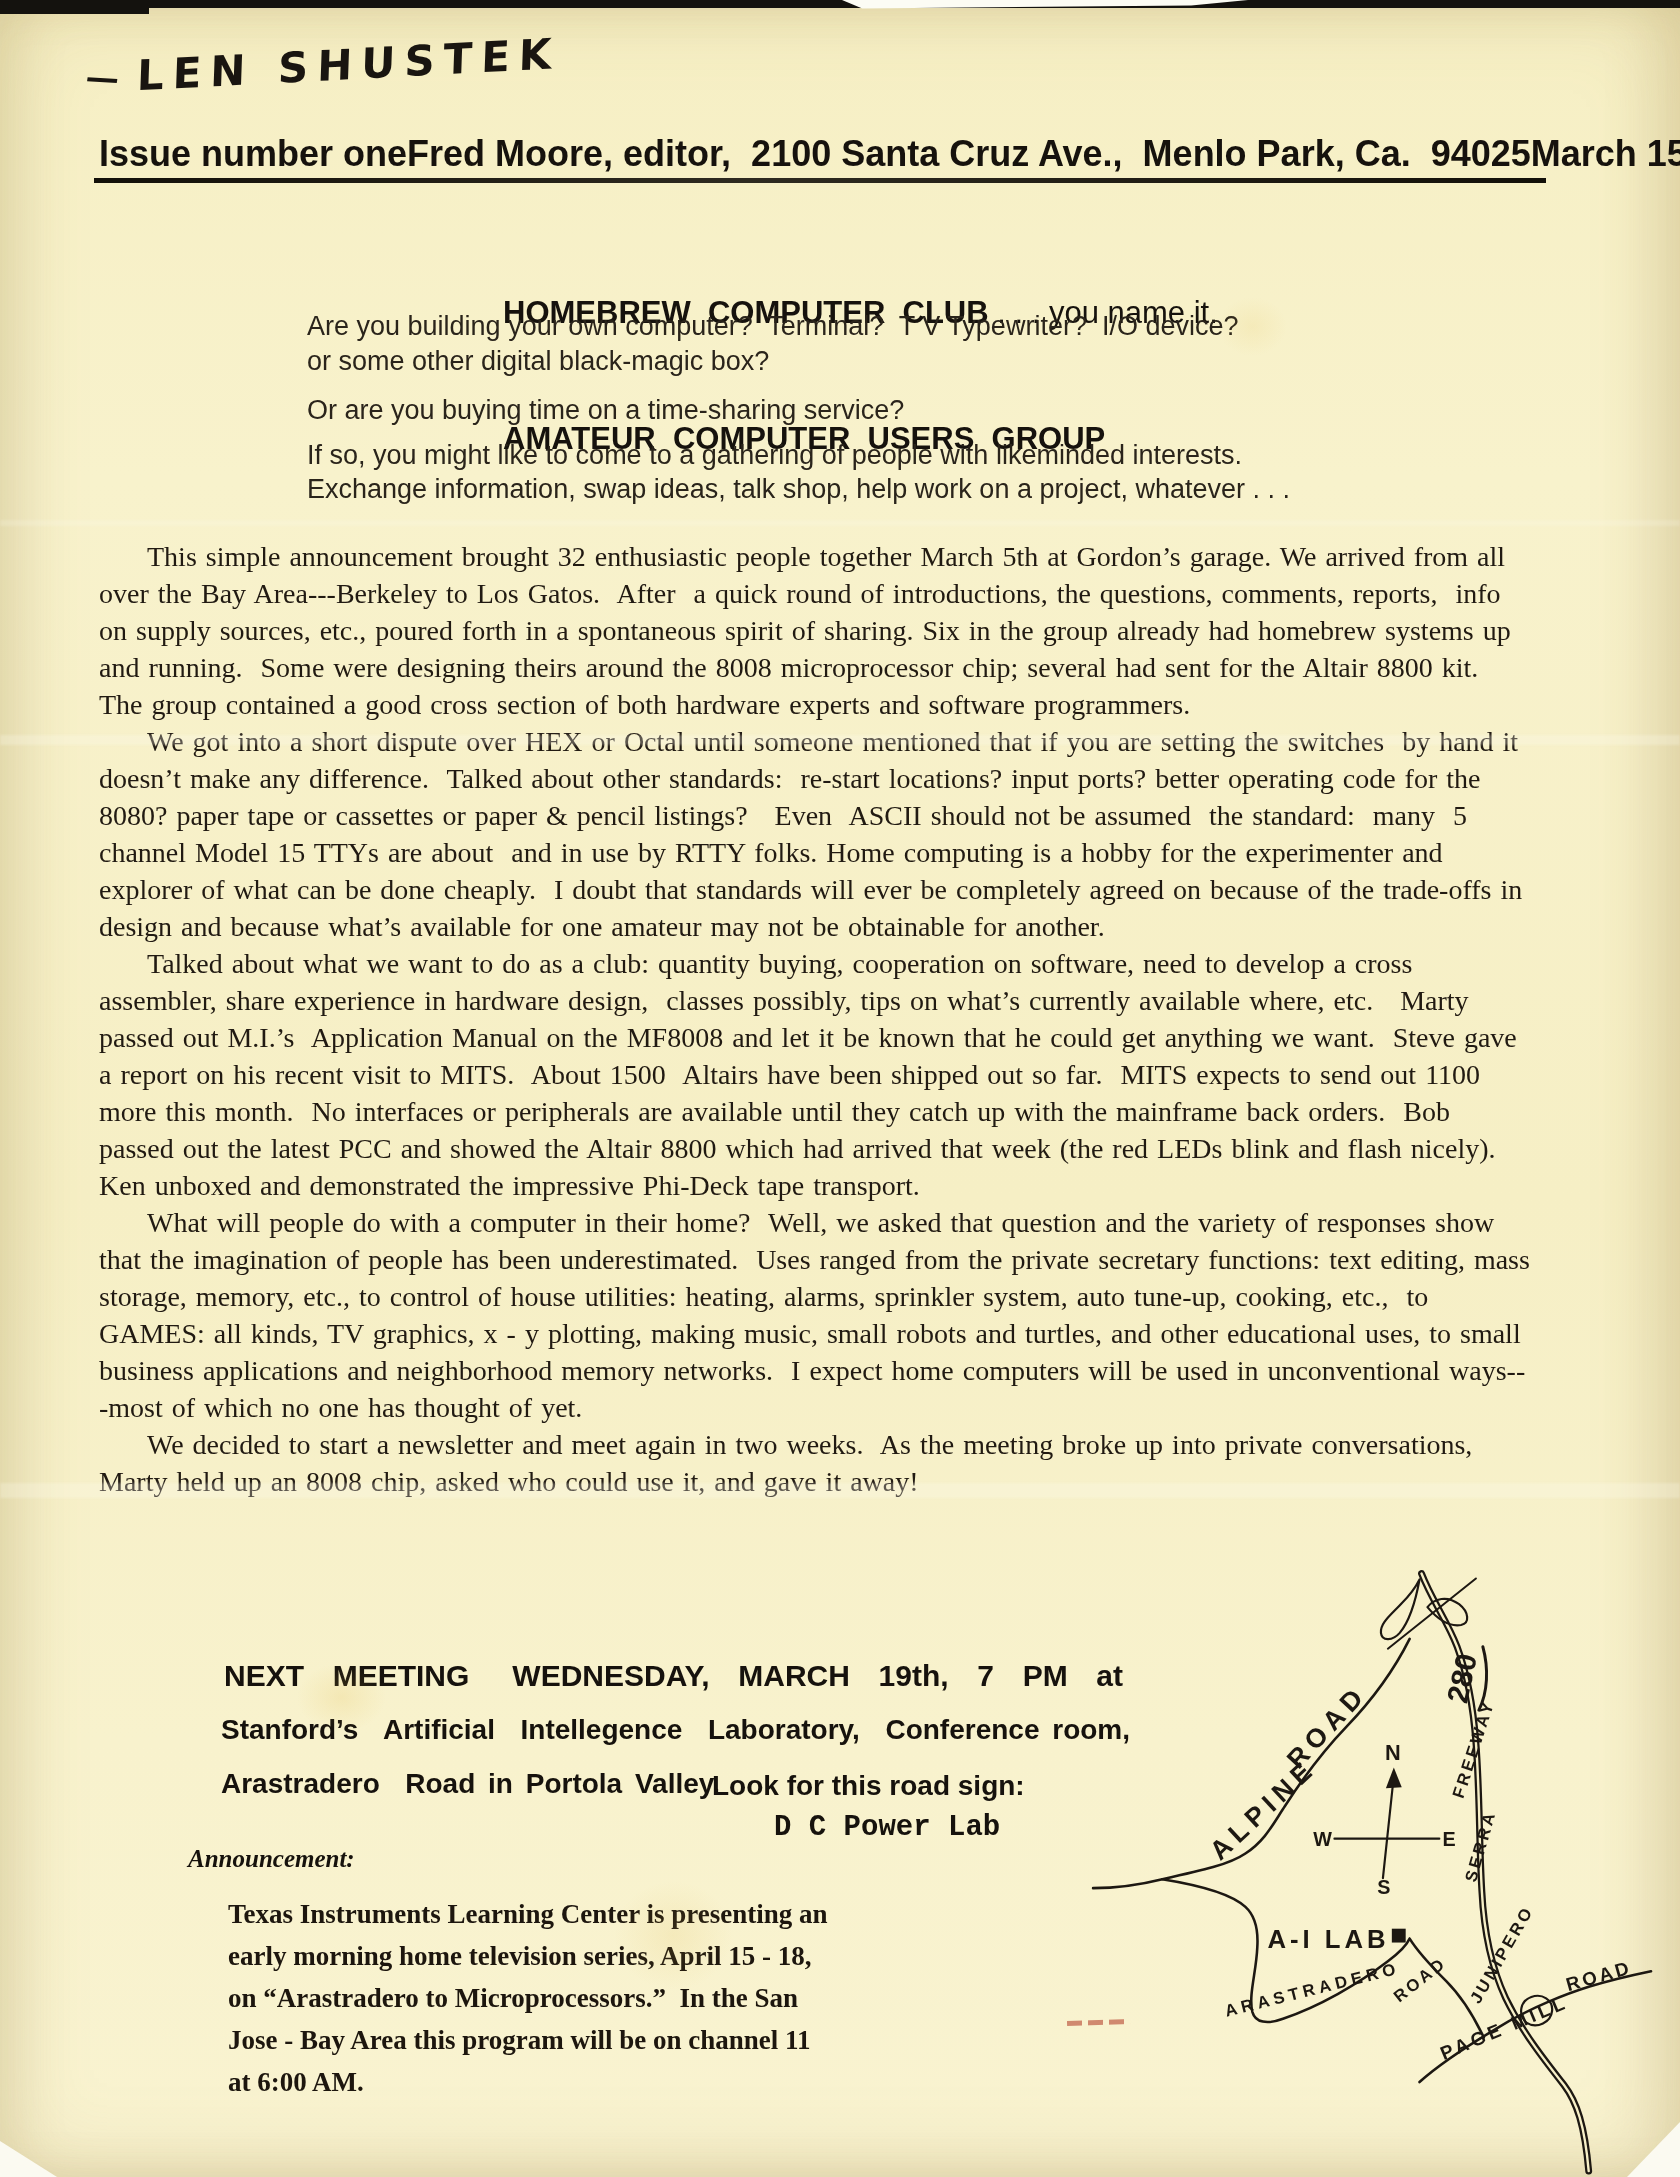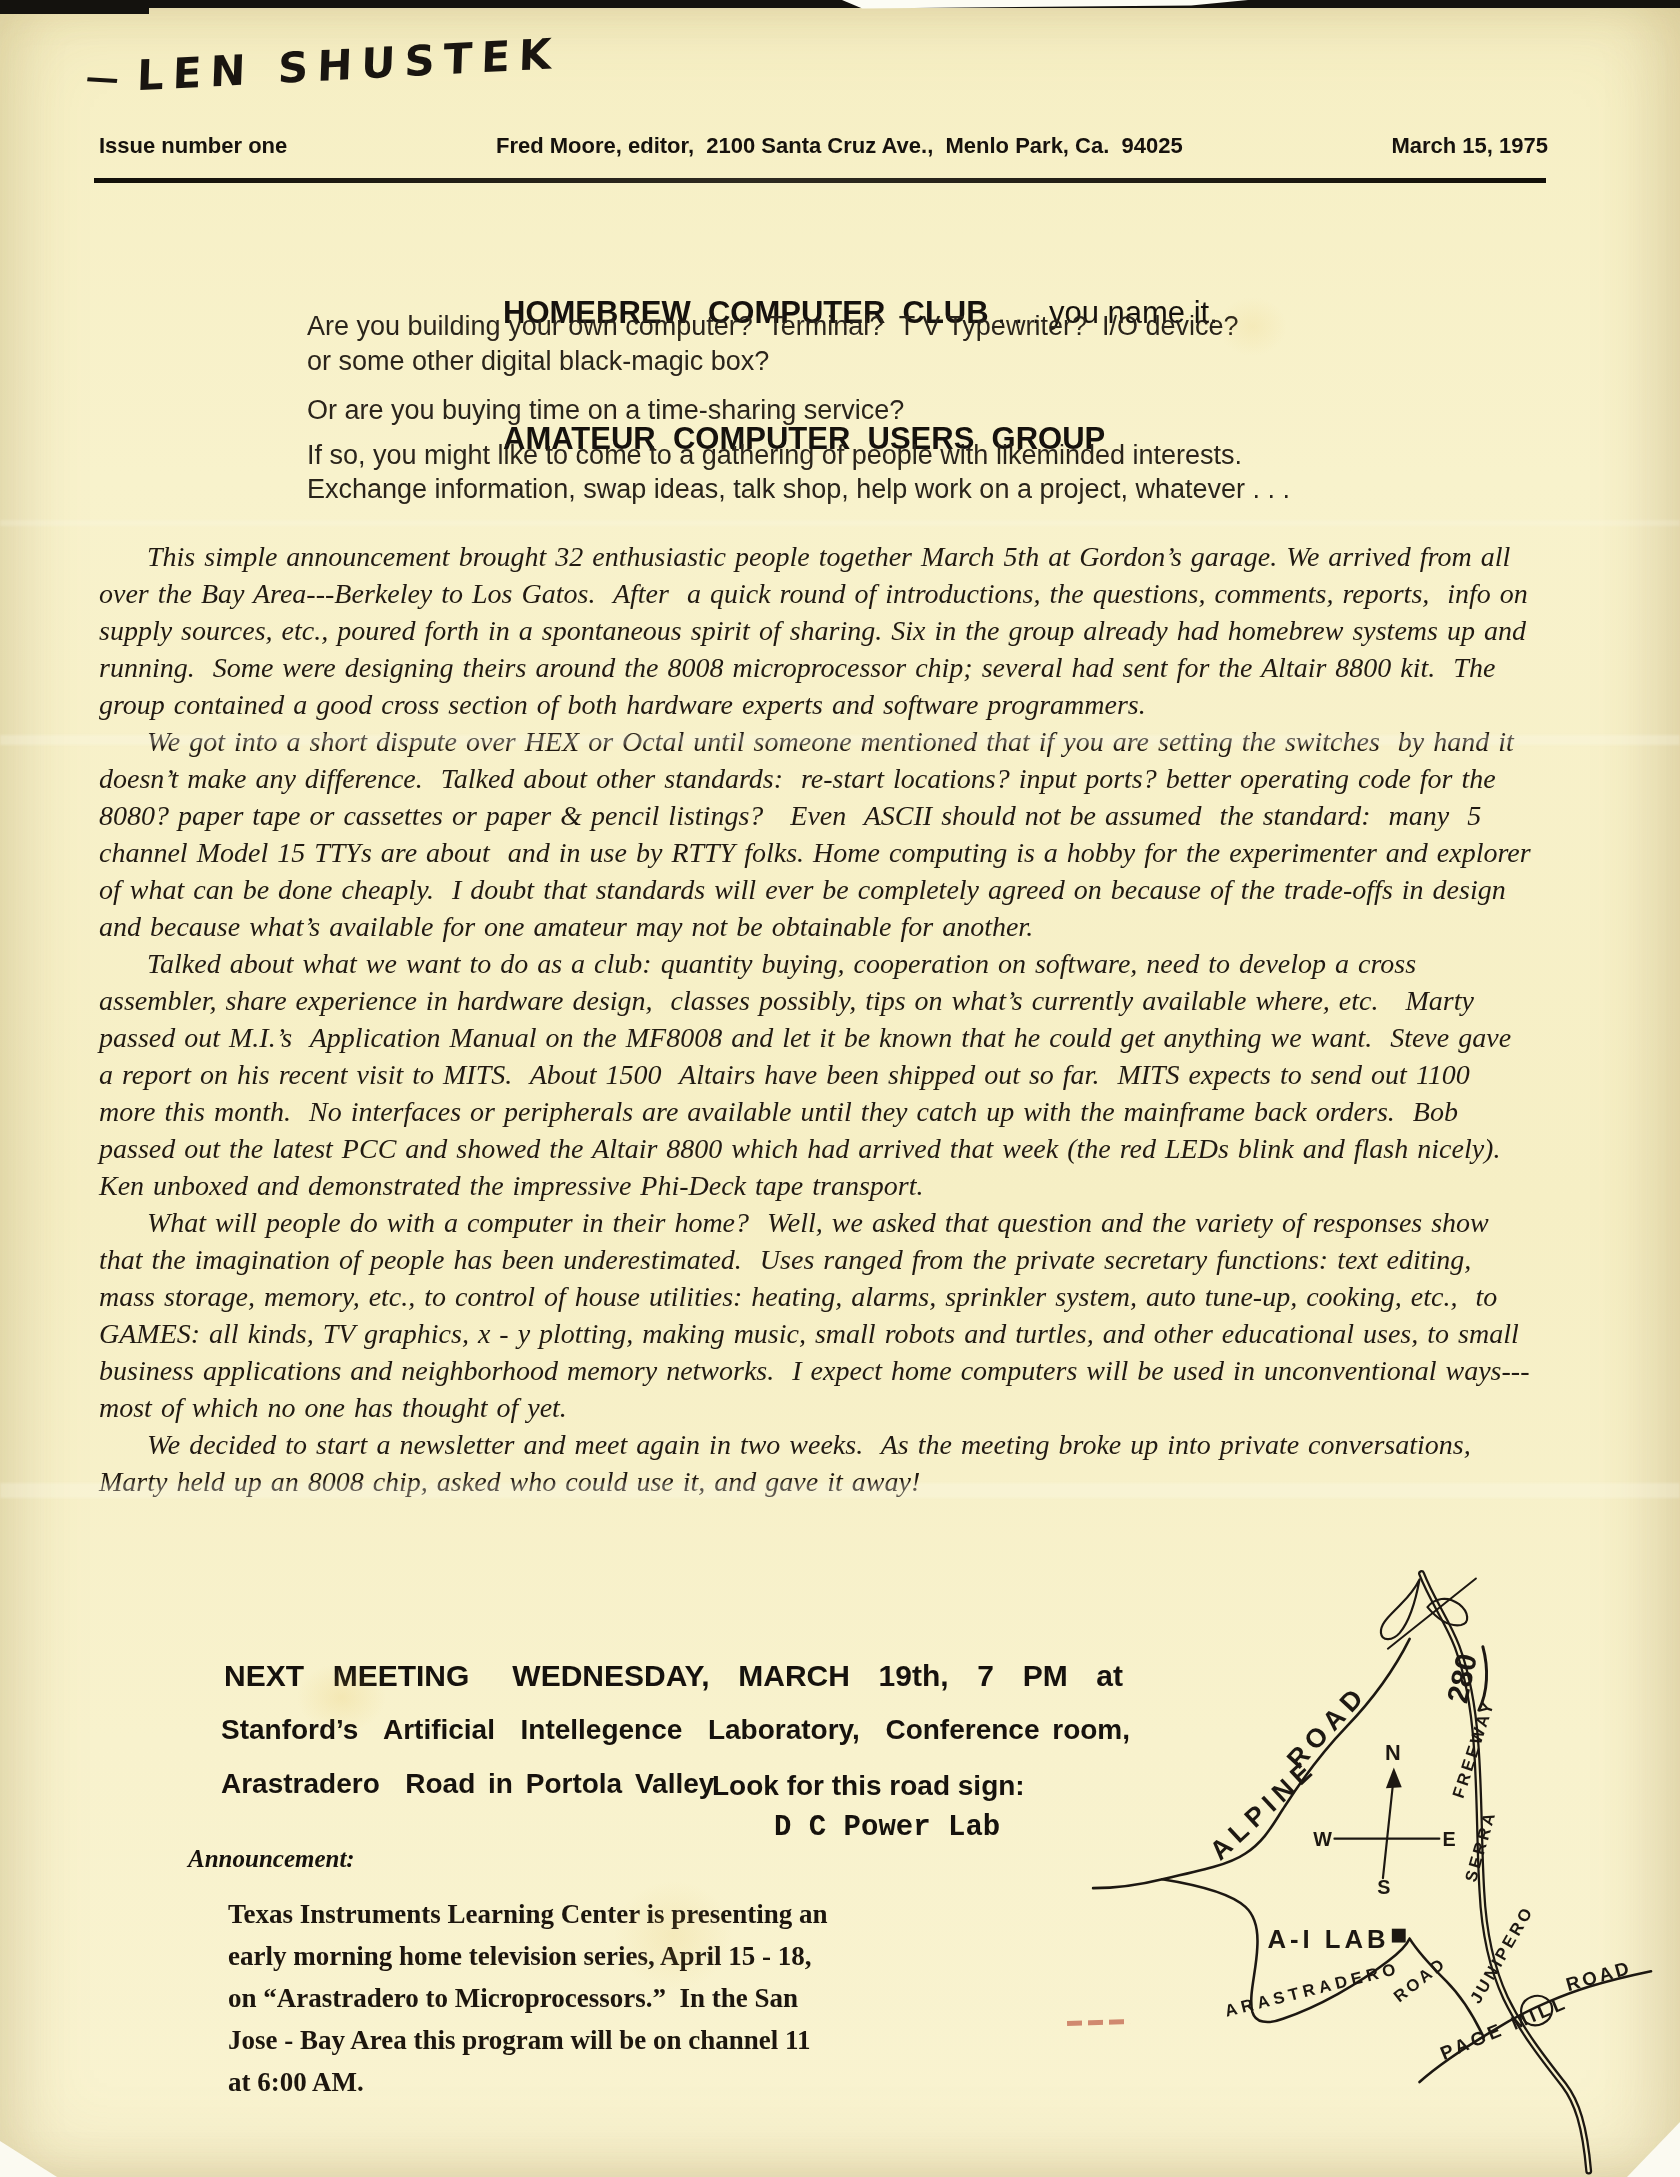--- a/index.html
+++ b/index.html
@@ -19,31 +19,31 @@
   .crease{left:0;width:1680px;background:rgba(252,250,238,.5);filter:blur(1px);}
   .stain{border-radius:50%;}
   .red-mark{left:1067px;top:2020px;width:63px;height:5px;opacity:.6;transform:rotate(-2deg);
     background:repeating-linear-gradient(90deg,#b5432f 0 15px,rgba(0,0,0,0) 15px 21px);}
   
   .handwriting{left:69px;top:24px;transform:rotate(-3deg) skewX(-5deg);white-space:pre;}
   .pen-dash{display:inline-block;width:30px;height:4px;background:#191510;margin:0 20px 10px 0;transform:rotate(6deg);}
   .hw-name{font-family:"DejaVu Sans",sans-serif;font-weight:bold;font-size:42px;letter-spacing:9px;color:#191510;}
   
   .mast-title{left:0;top:87px;width:1680px;text-align:center;font-size:31px;font-weight:bold;letter-spacing:1px;white-space:pre;}
-  .mast-row{left:99px;top:133px;width:1449px;display:flex;justify-content:space-between;font-size:22px;font-weight:bold;}
+  .mast-row{left:99px;top:133px;width:1449px;display:flex;justify-content:space-between;font-size:36px;font-weight:bold;}
   .mast-row span{white-space:pre;}
   .rule{left:94px;top:178px;width:1452px;height:5px;background:linear-gradient(90deg,#131009 0%,#2e2a20 45%,#131009 100%);}
   
   .heading{left:503px;top:208px;font-size:31px;font-weight:bold;line-height:42px;white-space:pre;}
   .heading .tail{font-weight:normal;}
   
   .intro{left:307px;font-size:27px;line-height:35px;color:#2a241b;white-space:pre;}
   
   .body-copy{left:99px;top:538px;width:1433px;font-family:"Liberation Serif",serif;font-size:28px;line-height:37px;color:#211a12;word-spacing:2px;}
-  .body-copy p{margin:0;text-indent:48px;white-space:pre-wrap;font-style:italic;}
+  .body-copy p{margin:0;text-indent:48px;white-space:pre-wrap;}
   
   .meet{font-weight:bold;white-space:pre;}
   .m1{left:224px;top:1659px;font-size:30px;word-spacing:6px;}
   .m2{left:221px;top:1714px;font-size:28px;word-spacing:5px;}
   .m3{left:221px;top:1768px;font-size:28px;word-spacing:5px;}
   .m3b{left:712px;top:1770px;font-size:28px;}
   .msign{left:774px;top:1811px;font-size:29px;font-family:Liberation Mono, monospace;}
   
   .ann-label{left:158px;top:1845px;font-family:"Liberation Serif",serif;font-style:italic;font-weight:bold;font-size:25px;margin-left:30px;}
   .ann-body{left:228px;top:1893px;font-family:"Liberation Serif",serif;font-weight:bold;font-size:27px;line-height:42px;color:#1d160e;}

